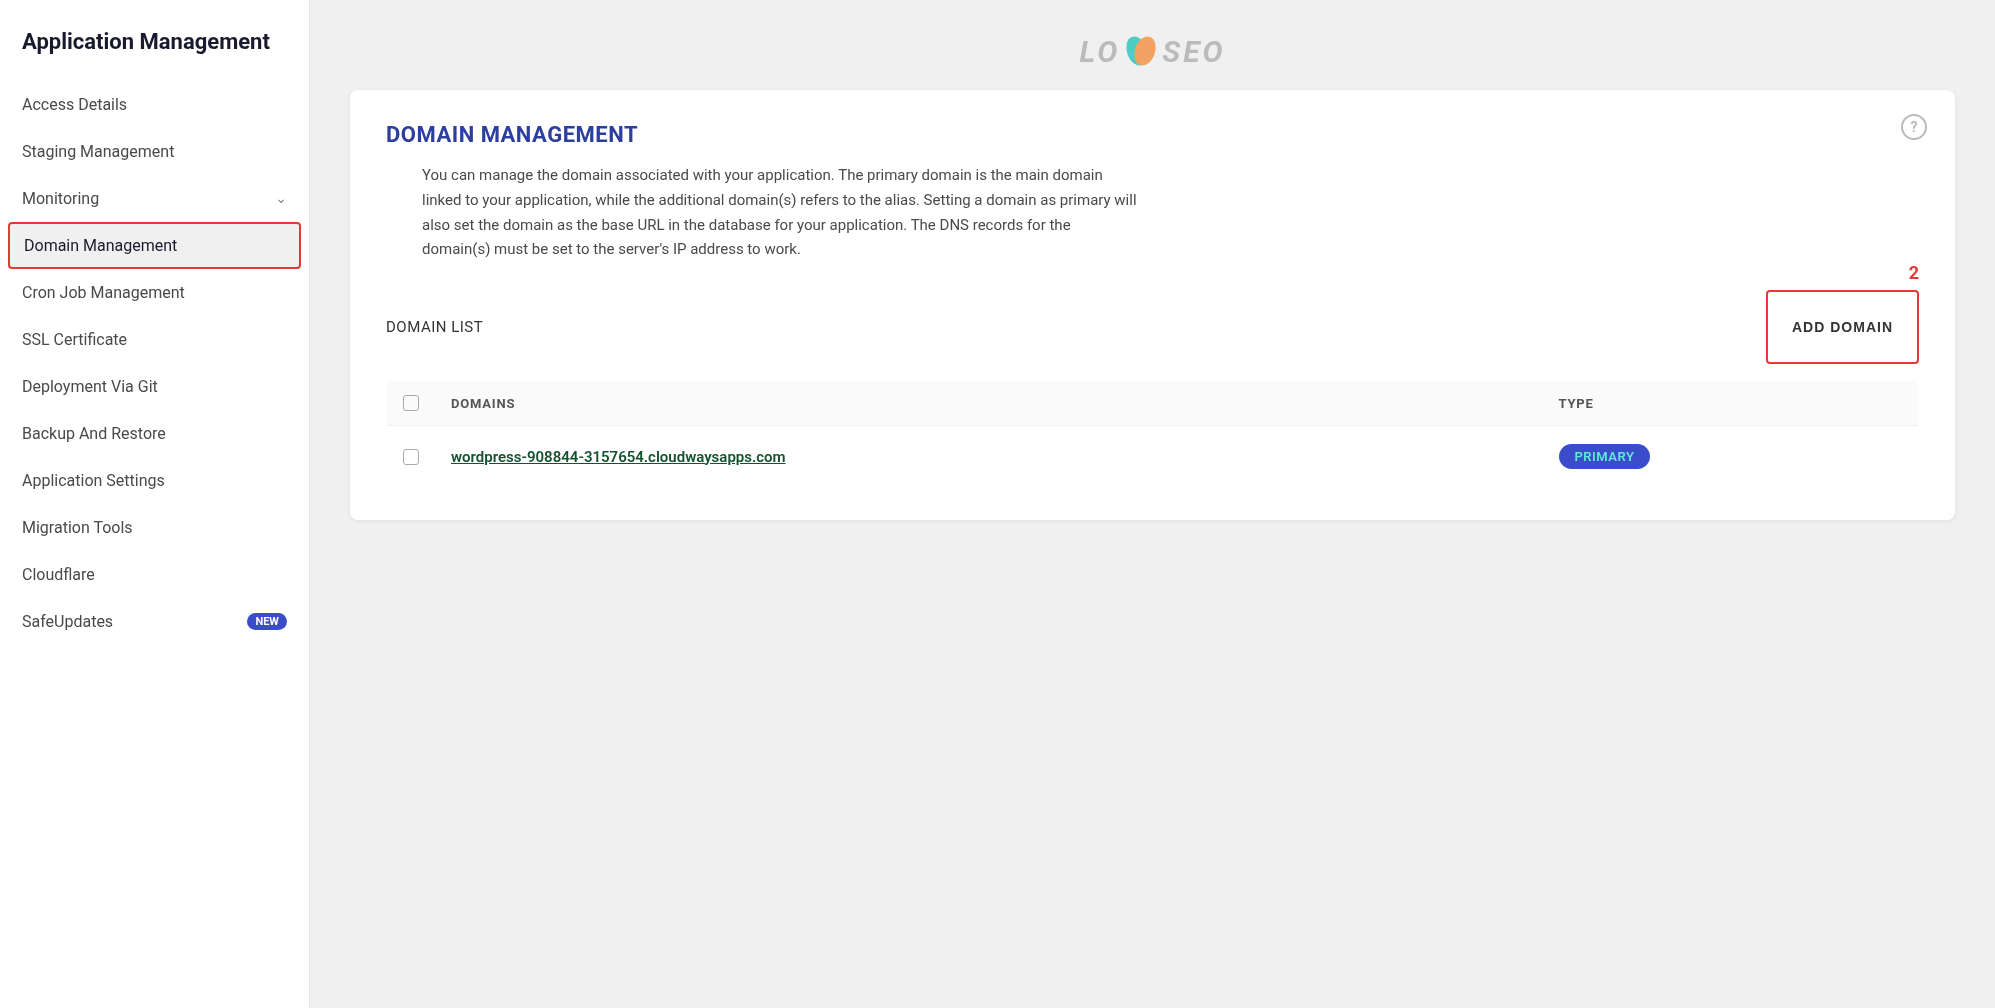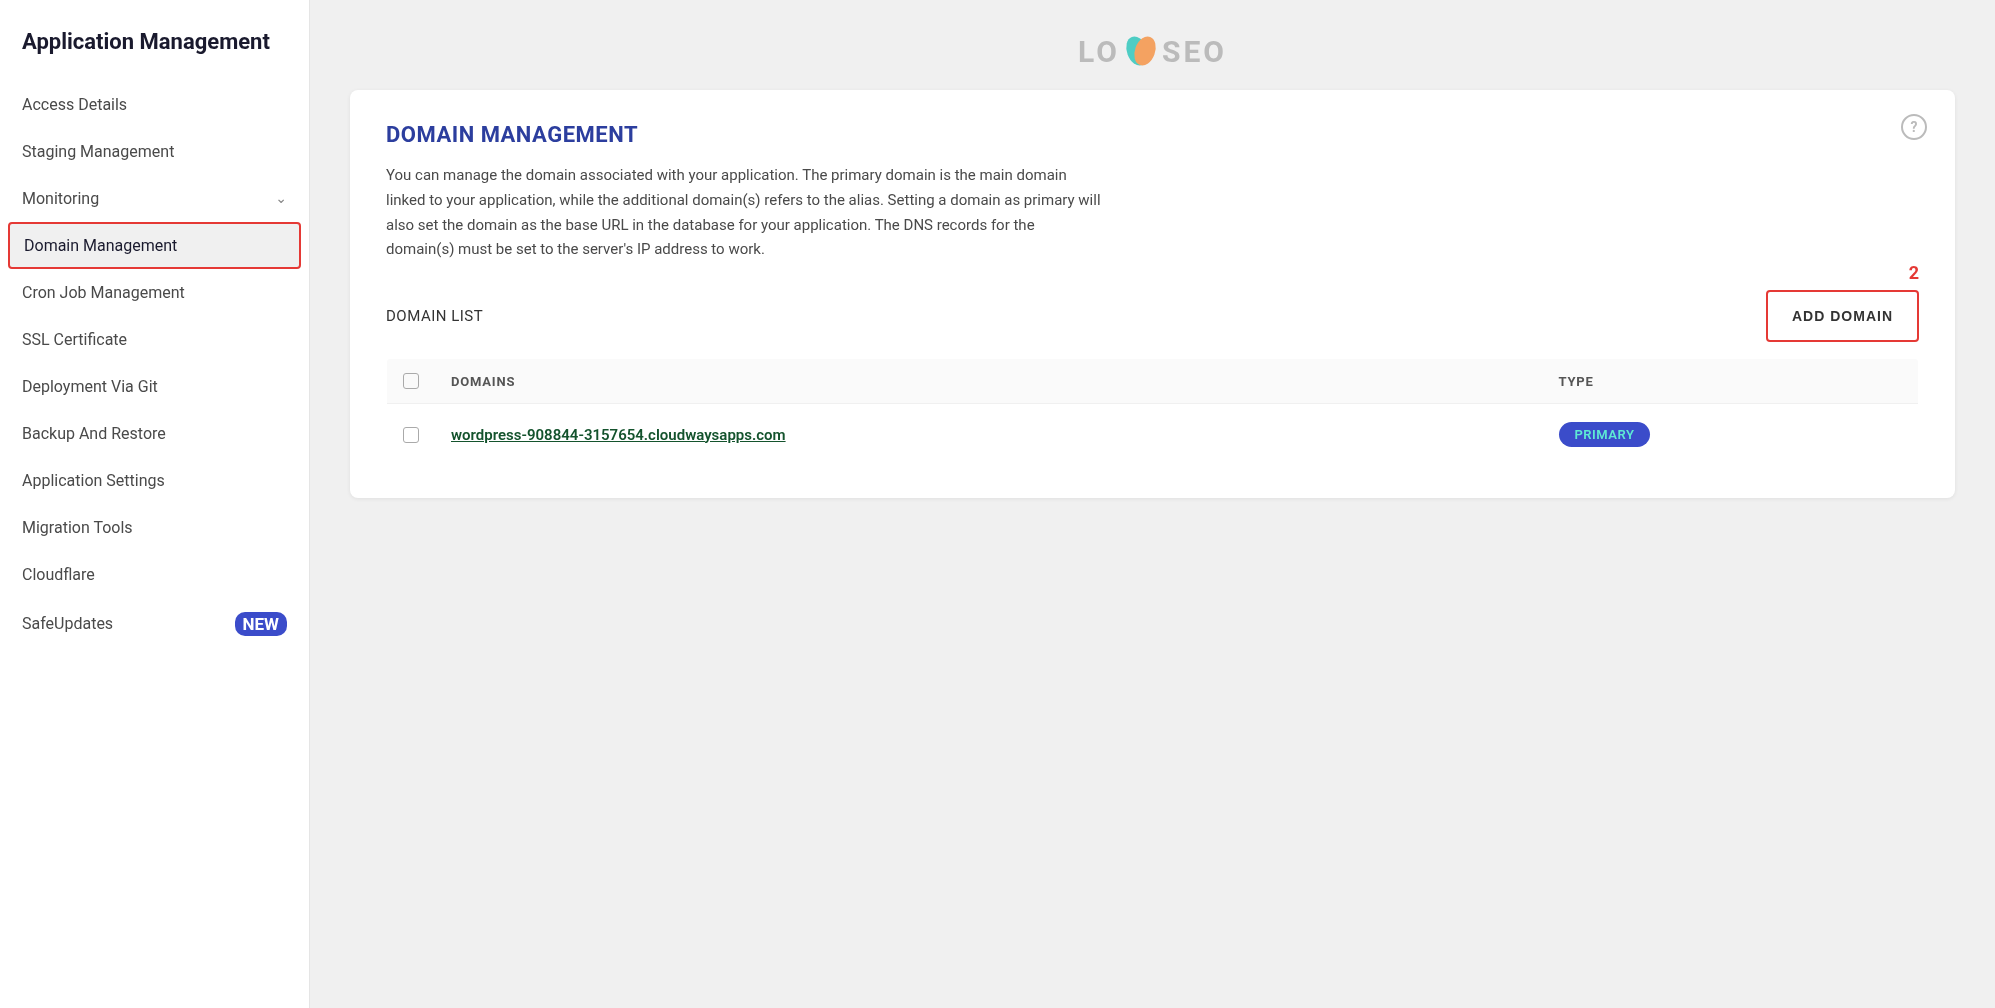--- a/index.html
+++ b/index.html
@@ -43,21 +43,21 @@
       padding: 12px 14px;
       color: #1a1a2e;
     }
     .sidebar-item .chevron {
       color: #888;
       font-size: 14px;
     }
     .sidebar-item .badge-new {
       background: #3b4cca;
       color: #fff;
-      font-size: 17px;
+      font-size: 11px;
       font-weight: 700;
       border-radius: 10px;
       padding: 2px 8px;
       margin-left: 8px;
     }
     .annotation-1 {
       position: relative;
     }
     .annotation-1::after {
       content: '1';
@@ -77,20 +77,21 @@
       display: flex;
       flex-direction: column;
       gap: 0;
     }
 
     
     .logo-bar {
       display: flex;
       justify-content: center;
       margin-bottom: 20px;
+      font-style: italic;
     }
 
     
     .card {
       background: #fff;
       border-radius: 8px;
       padding: 32px 36px;
       box-shadow: 0 1px 4px rgba(0,0,0,0.07);
       position: relative;
     }
@@ -100,20 +101,21 @@
       color: #2c3e9e;
       margin-bottom: 16px;
       letter-spacing: 0.5px;
     }
     .card-description {
       font-size: 15px;
       color: #4a4a4a;
       line-height: 1.65;
       max-width: 720px;
       margin-bottom: 28px;
+      margin-left: 36px;
     }
     .help-icon {
       position: absolute;
       top: 24px;
       right: 28px;
       width: 26px;
       height: 26px;
       border-radius: 50%;
       border: 2px solid #bbb;
       display: flex;
@@ -150,21 +152,21 @@
       font-size: 18px;
       font-weight: 700;
     }
     .add-domain-btn {
       border: 2px solid #e53935;
       background: #fff;
       color: #333;
       font-size: 14px;
       font-weight: 700;
       letter-spacing: 1px;
-      padding: 16px 24px;
+      padding: 27px 24px;
       border-radius: 4px;
       cursor: pointer;
       text-transform: uppercase;
     }
 
     
     .domain-table {
       width: 100%;
       border-collapse: collapse;
       border: 1px solid #e5e5e5;

